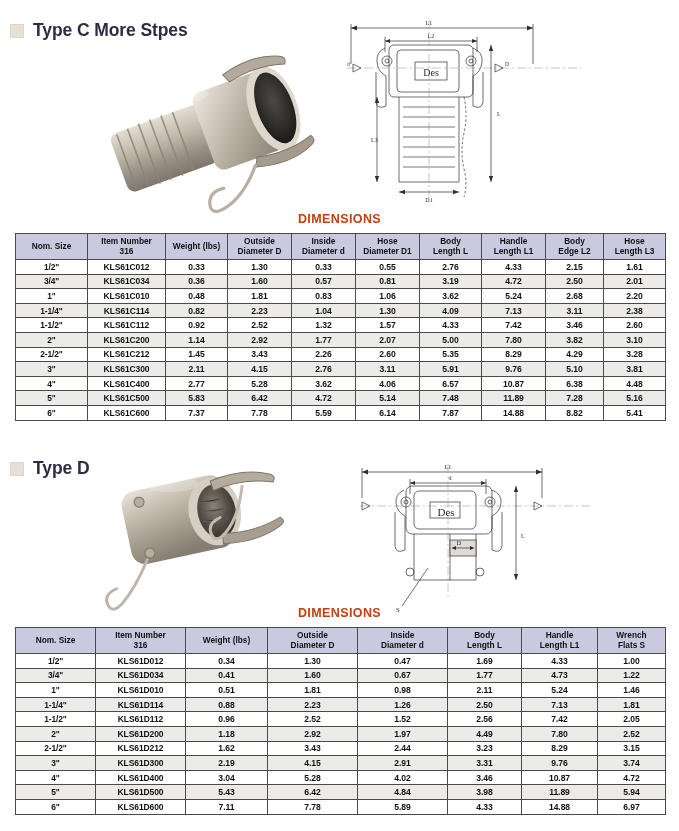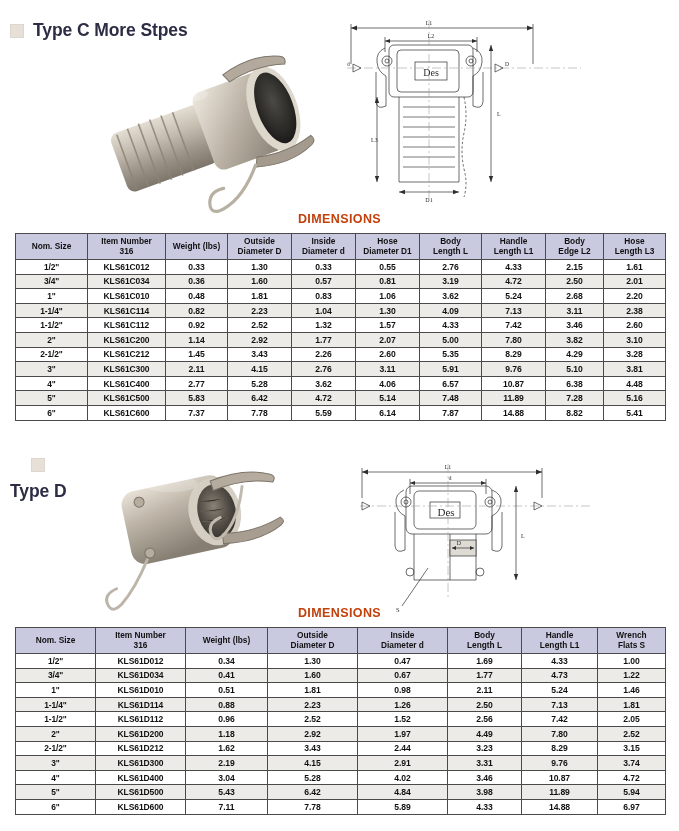--- a/index.html
+++ b/index.html
@@ -400,21 +400,21 @@
           <td>5.59</td>
           <td>6.14</td>
           <td>7.87</td>
           <td>14.88</td>
           <td>8.82</td>
           <td>5.41</td>
         </tr>
       </tbody>
   </table>
 
-  <div class="section-head" style="position:absolute;left:10px;top:458px;flex-direction:column;">
+  <div class="section-head" style="position:absolute;left:10px;top:458px;">
     <span class="head-bullet"></span>
     <span class="head-title">Type D</span>
   </div>
 
   <div class="photo" style="left:100px;top:458px;width:240px;height:155px;">
     <svg width="240" height="155" viewBox="0 0 240 155">
       <defs>
         <linearGradient id="mtlD" x1="0" y1="0" x2="0.3" y2="1">
           <stop offset="0%" stop-color="#eae4da"></stop>
           <stop offset="40%" stop-color="#c0b7aa"></stop>

